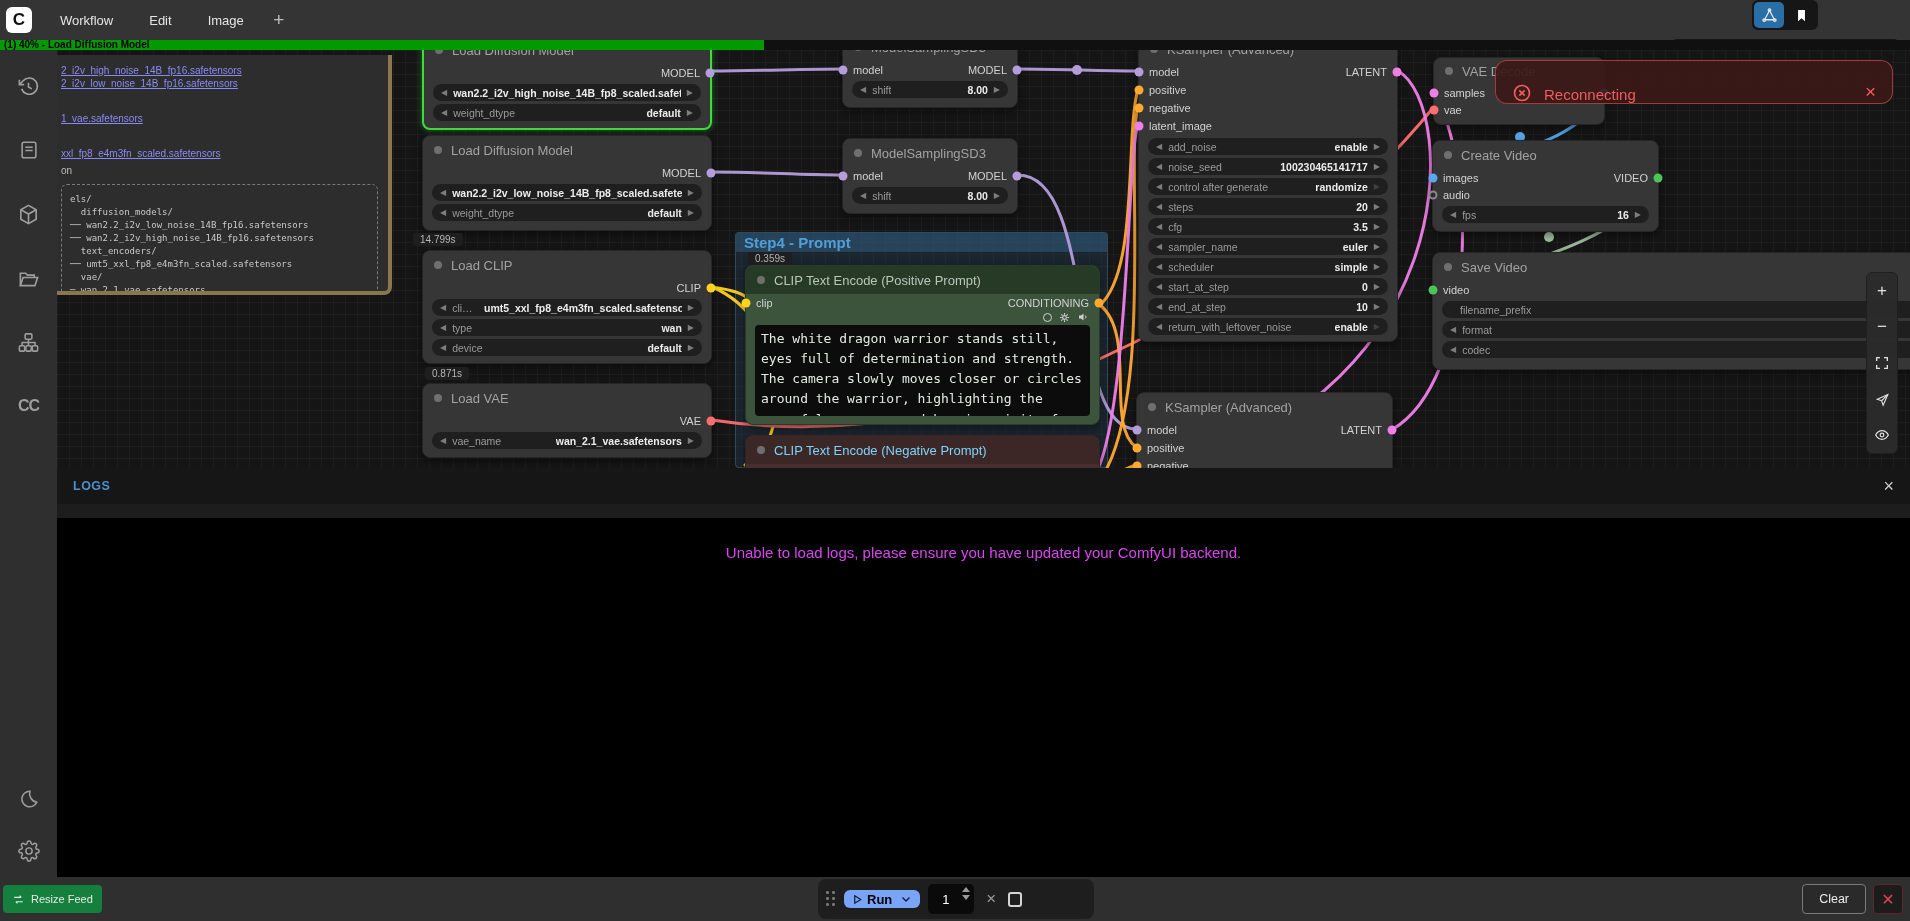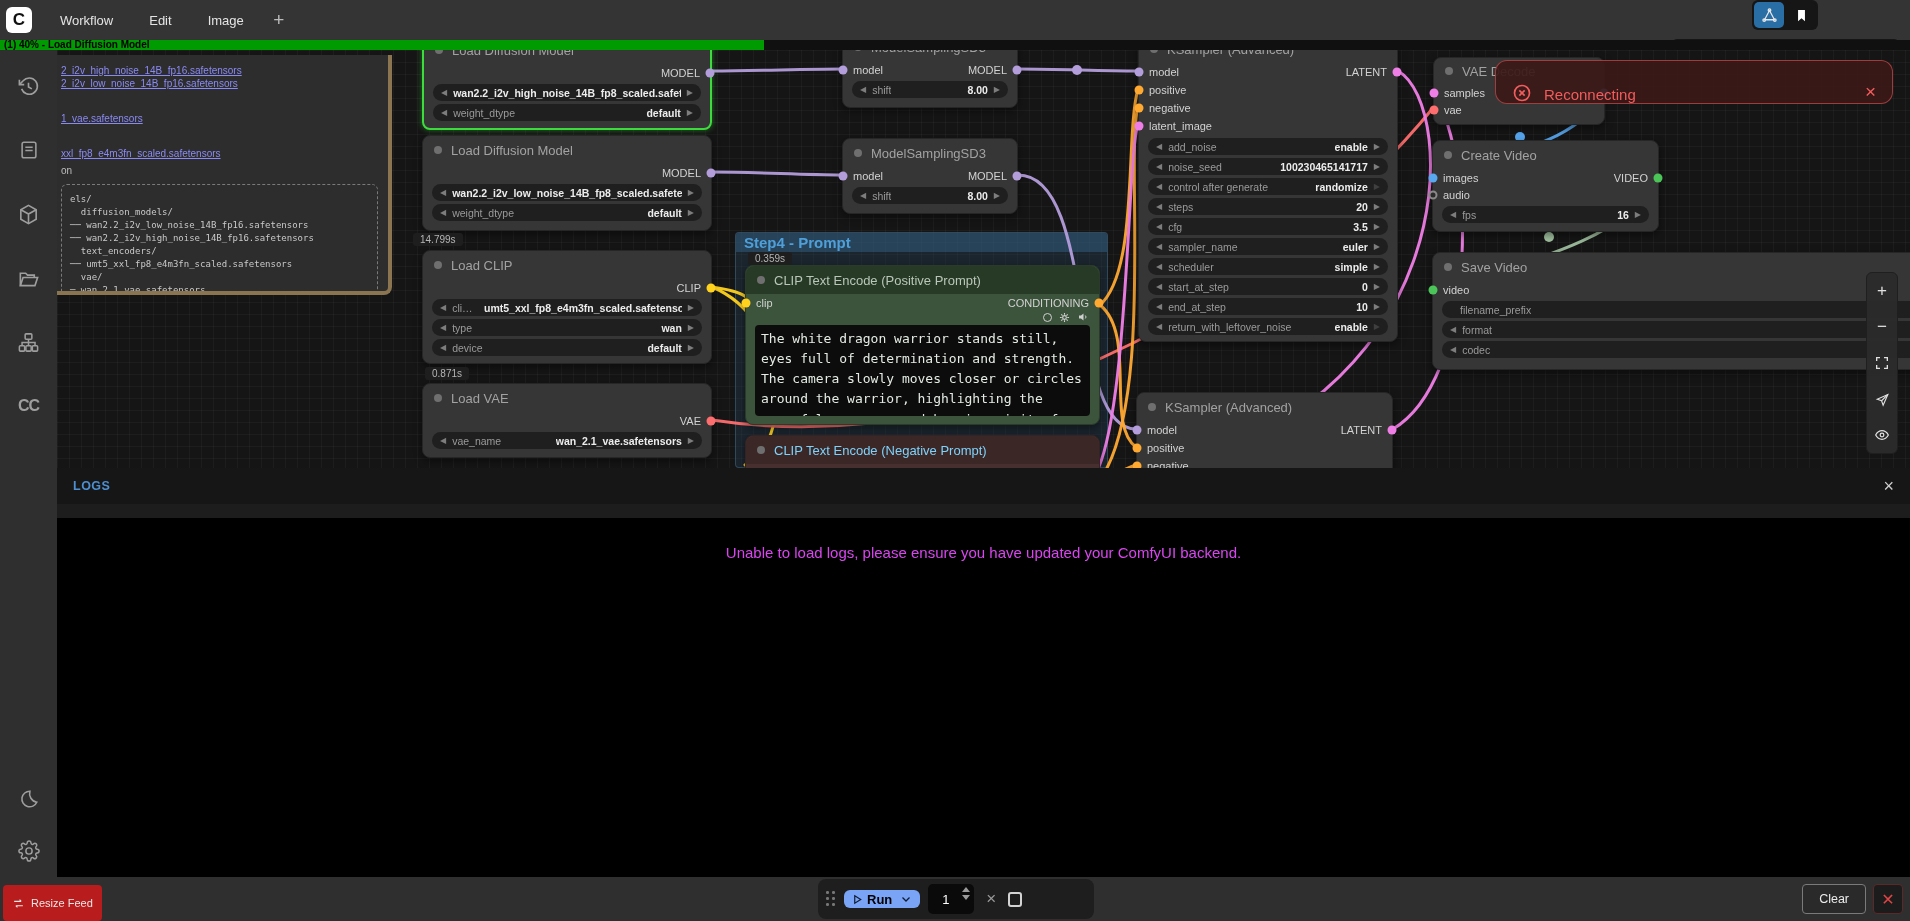--- a/index.html
+++ b/index.html
@@ -112,21 +112,21 @@
   
   .logs { flex:1 1 auto; display:flex; flex-direction:column; min-height:0; background:#000; }
   .logs-header { height:36px; background:#161616; display:flex; align-items:center; padding:0 16px; flex:0 0 auto; }
   .logs-title { color:#4d8fd0; font-weight:bold; font-size:12.5px; letter-spacing:.5px; }
   .logs-close { margin-left:auto; color:#cfcfcf; font-size:18px; }
   .logs-body { flex:1 1 auto; background:#000; border-top:14px solid #1d1d1d; display:flex; justify-content:center; }
   .logs-msg { color:#d946ef; font-size:15px; margin-top:26px; }
 
   
   .bottombar { height:44px; background:#2f2f2f; position:relative; flex:0 0 auto; }
-  .resize-feed { position:absolute; left:3px; top:8px; height:36px; background:#b91c1c; border-radius:4px;
+  .resize-feed { position:absolute; left:3px; top:8px; height:28px; background:#15803d; border-radius:4px;
     display:flex; align-items:center; gap:6px; padding:0 9px; color:#e8e8e8; font-size:11px; }
   .runpill { position:absolute; left:818px; top:2px; width:276px; height:40px; background:#1e1e1e; border-radius:8px;
     display:flex; align-items:center; padding:0 8px; gap:8px; }
   .draghandle { display:grid; grid-template-columns:repeat(2,4px); grid-auto-rows:4px; gap:2px; }
   .draghandle i { width:2.5px; height:2.5px; border-radius:50%; background:#777; }
   .runbtn { height:18px; background:var(--run-blue,#7aa5f7); border-radius:6px; display:flex; align-items:center;
     color:#000000; font-size:13px; font-weight:bold; padding:0 8px; gap:4px; }
   .runbtn .chev { margin-left:4px; }
   .numbox { width:46px; height:30px; background:#0a0a0a; border-radius:5px; color:#fff; font-size:13px;
     display:flex; align-items:center; position:relative; padding-left:14px; }

